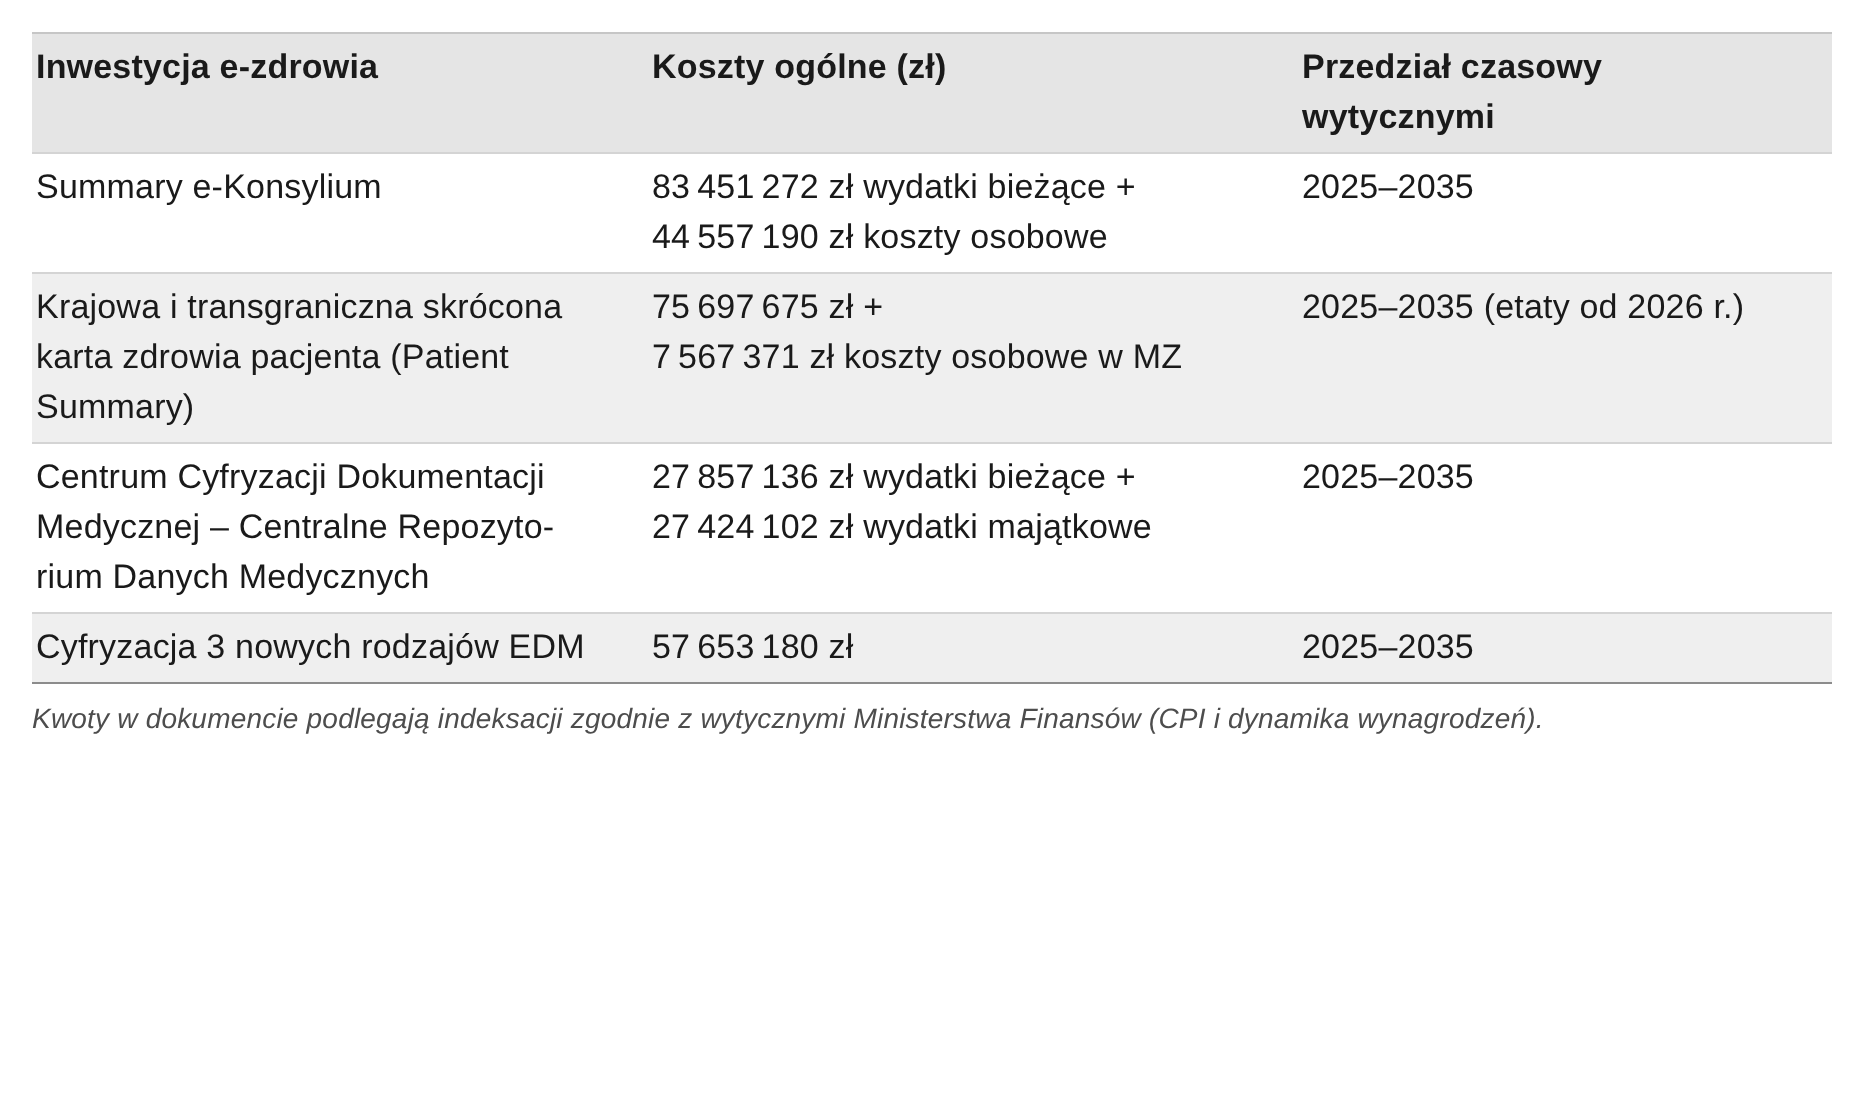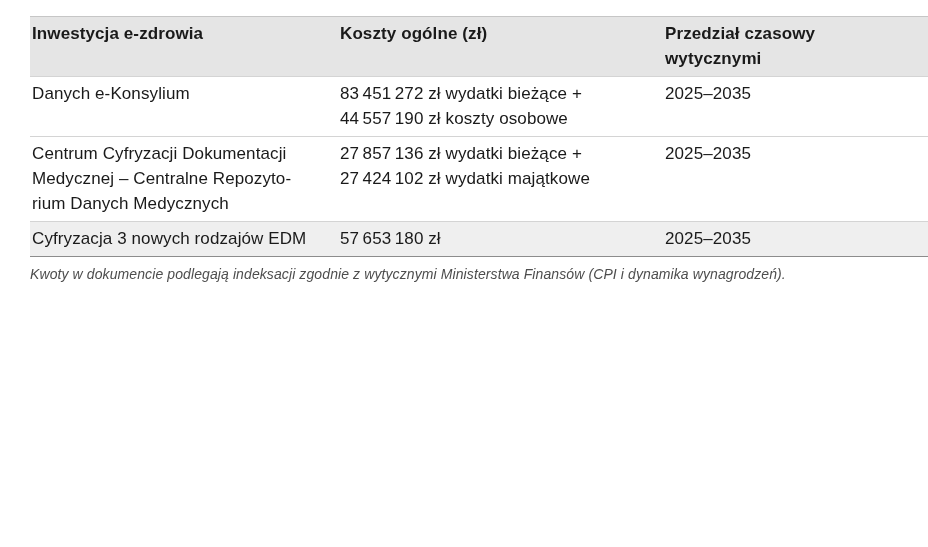--- a/index.html
+++ b/index.html
@@ -13,21 +13,21 @@
   }
   * { margin: 0; padding: 0; box-sizing: border-box; }
   html, body {
     background: #ffffff;
     font-family: "Liberation Sans", "DejaVu Sans", sans-serif;
     color: var(--text-color);
   }
   .page {
     width: 928px;
     height: 547px;
-    padding: 16px 14px 0 30px;
+    padding: 16px 14px 0 16px;
     overflow: hidden;
   }
   table.investment-table {
     width: 900px;
     border-collapse: collapse;
     table-layout: fixed;
   }
   table.investment-table col.col-investment { width: 308px; }
   table.investment-table col.col-costs      { width: 325px; }
   table.investment-table col.col-period     { width: 267px; }
@@ -68,23 +68,28 @@
     </colgroup>
     <thead>
       <tr>
         <th>Inwestycja e-zdrowia</th>
         <th>Koszty ogólne (zł)</th>
         <th>Przedział czasowy wytycznymi</th>
       </tr>
     </thead>
     <tbody>
         <tr>
-          <td>Danych e-Konsylium</td>
+          <td>Summary e-Konsylium</td>
           <td>83 451 272 zł wydatki bieżące +<br>44 557 190 zł koszty osobowe</td>
           <td>2025–2035</td>
+        </tr>
+        <tr class="striped">
+          <td>Krajowa i transgraniczna skrócona<br>karta zdrowia pacjenta (Patient<br>Summary)</td>
+          <td>75 697 675 zł +<br>7 567 371 zł koszty osobowe w MZ</td>
+          <td>2025–2035 (etaty od 2026 r.)</td>
         </tr>
         <tr>
           <td>Centrum Cyfryzacji Dokumentacji<br>Medycznej – Centralne Repozyto-<br>rium Danych Medycznych</td>
           <td>27 857 136 zł wydatki bieżące +<br>27 424 102 zł wydatki majątkowe</td>
           <td>2025–2035</td>
         </tr>
         <tr class="striped">
           <td>Cyfryzacja 3 nowych rodzajów EDM</td>
           <td>57 653 180 zł</td>
           <td>2025–2035</td>

